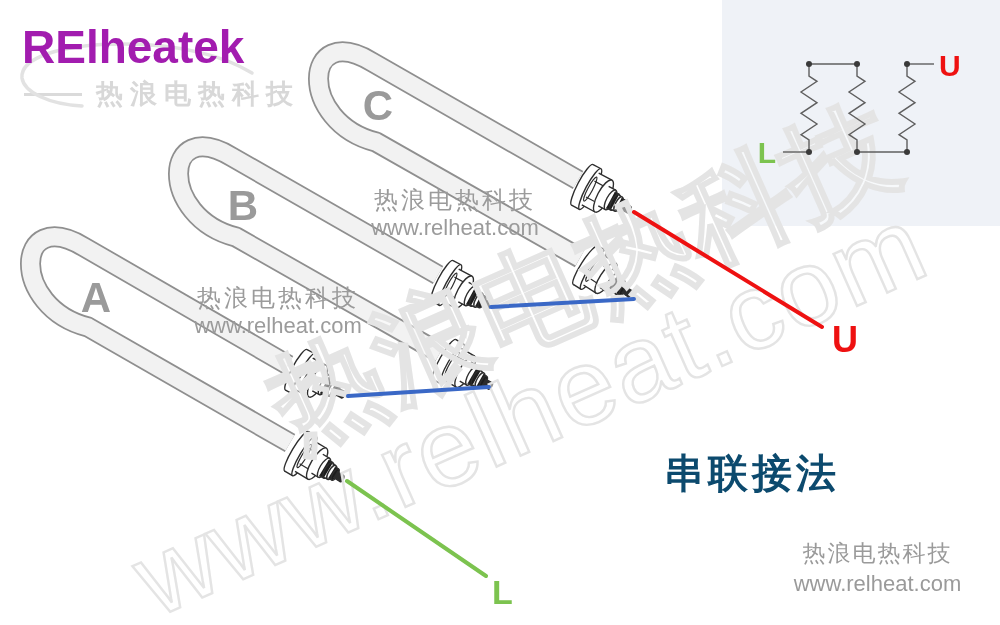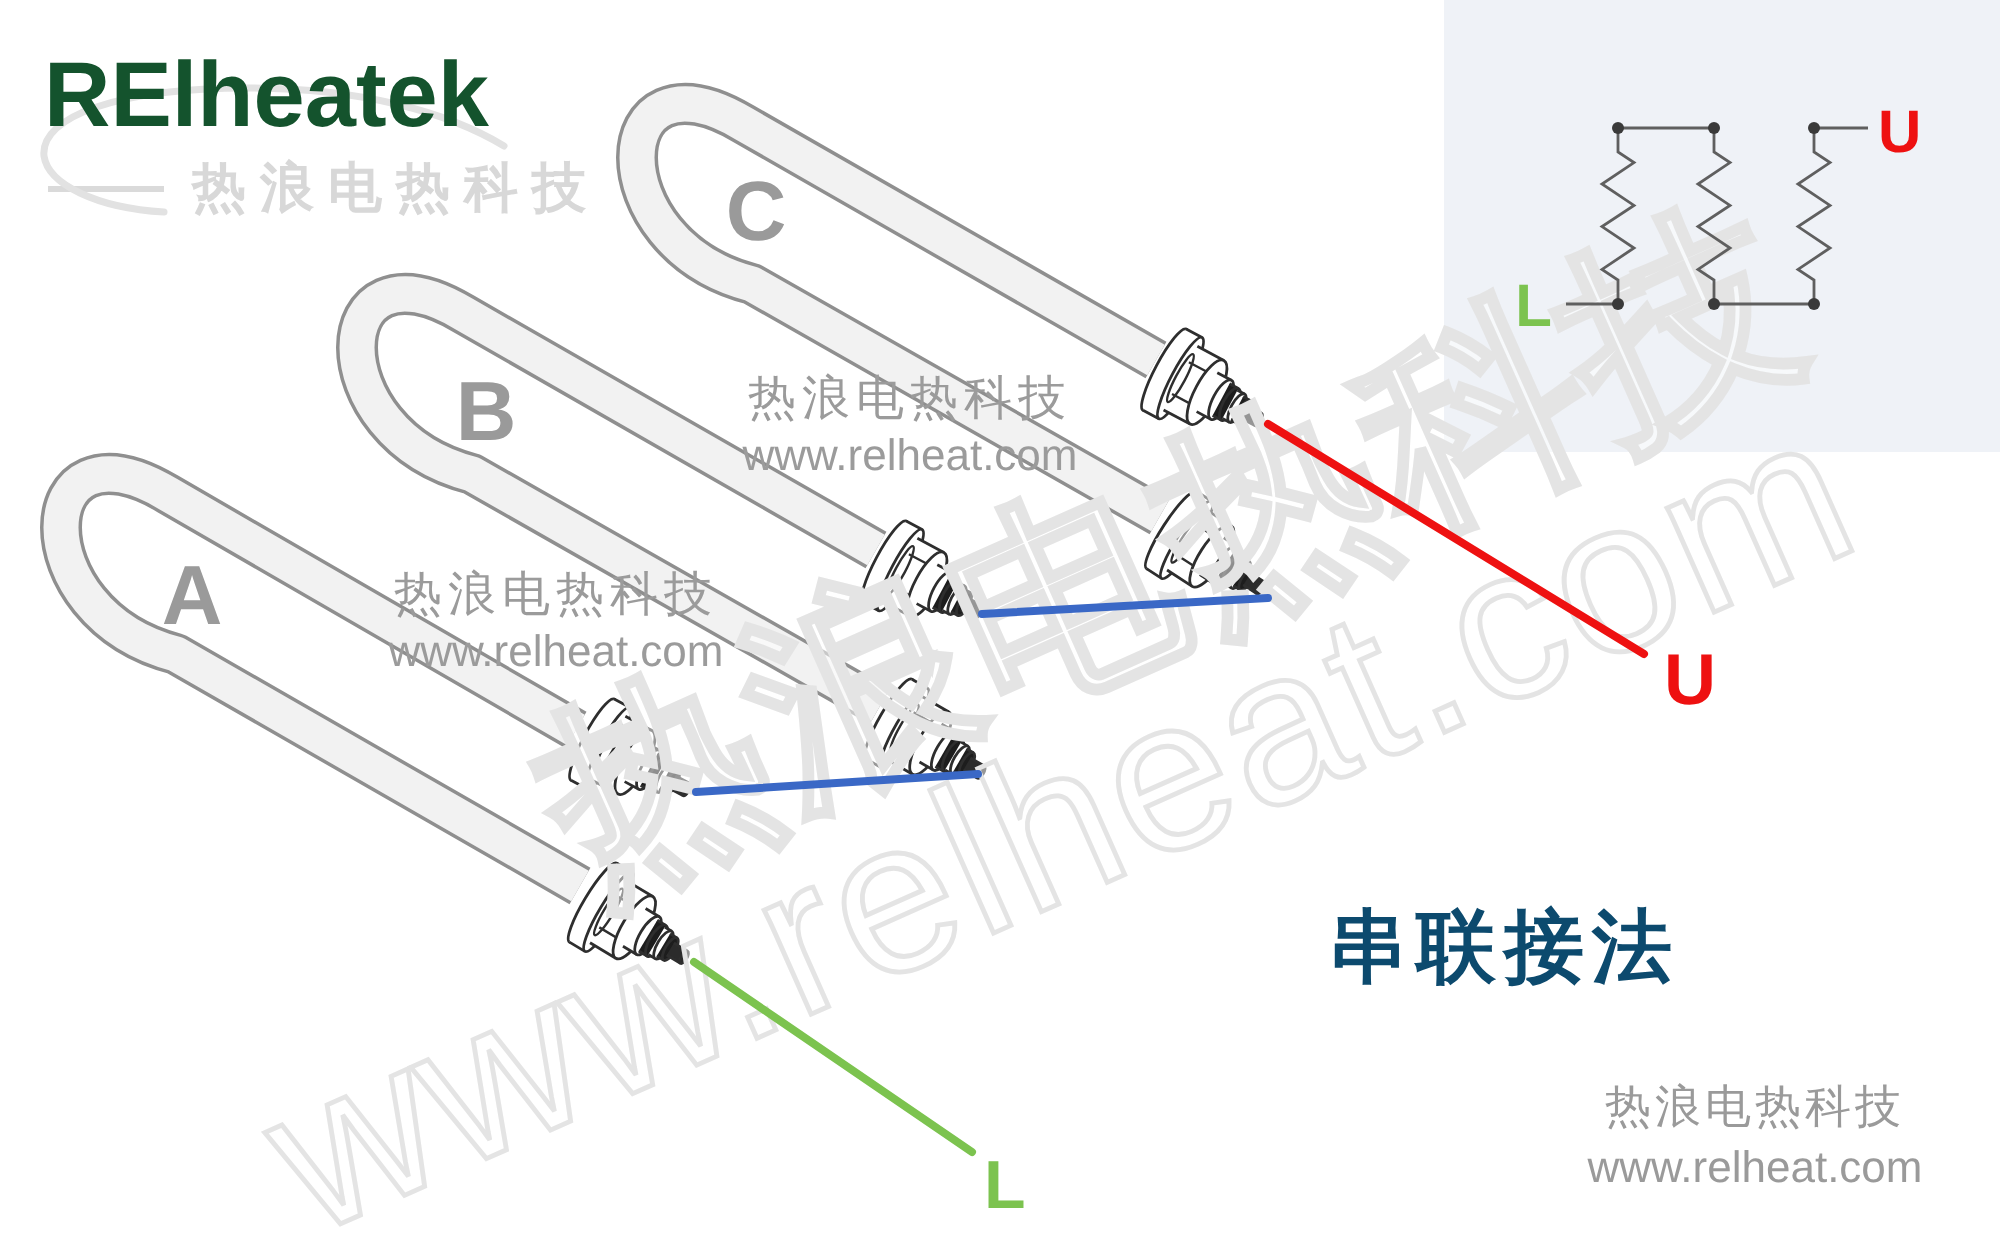--- a/index.html
+++ b/index.html
@@ -7,21 +7,21 @@
     position:relative;width:1000px;height:625px;background:#ffffff;
     overflow:hidden;font-family:"Liberation Sans",sans-serif;margin:0 auto;
   }
   .stage svg{position:absolute;left:0;top:0;}
   svg text{font-family:"Liberation Sans",sans-serif;}
   
   .logo{position:absolute;left:22px;top:24px;width:280px;color:#dcdcdc;}
   .logo .swoosh{position:absolute;left:-10px;top:2px;pointer-events:none;}
   .logo .brand{
     position:relative;font-size:46px;font-weight:bold;letter-spacing:0px;
-    color:#14532d;line-height:1.0;
+    color:#a21caf;line-height:1.0;
   }
   .logo .sub{display:flex;align-items:center;margin-top:6px;}
   .logo .dash{width:58px;border-top:3px solid #dadada;margin:0 14px 0 2px;}
   .logo .subtext{font-size:27px;letter-spacing:7px;color:#d8d8d8;font-weight:bold;}
   
   .wm-small{position:absolute;text-align:center;color:#9b9b9b;line-height:1.2;}
   .wm-small .l1{font-size:24px;letter-spacing:3px;}
   .wm-small .l2{font-size:22px;}
   #wm-small-1{left:330px;top:186px;width:250px;}
   #wm-small-2{left:153px;top:284px;width:250px;}

